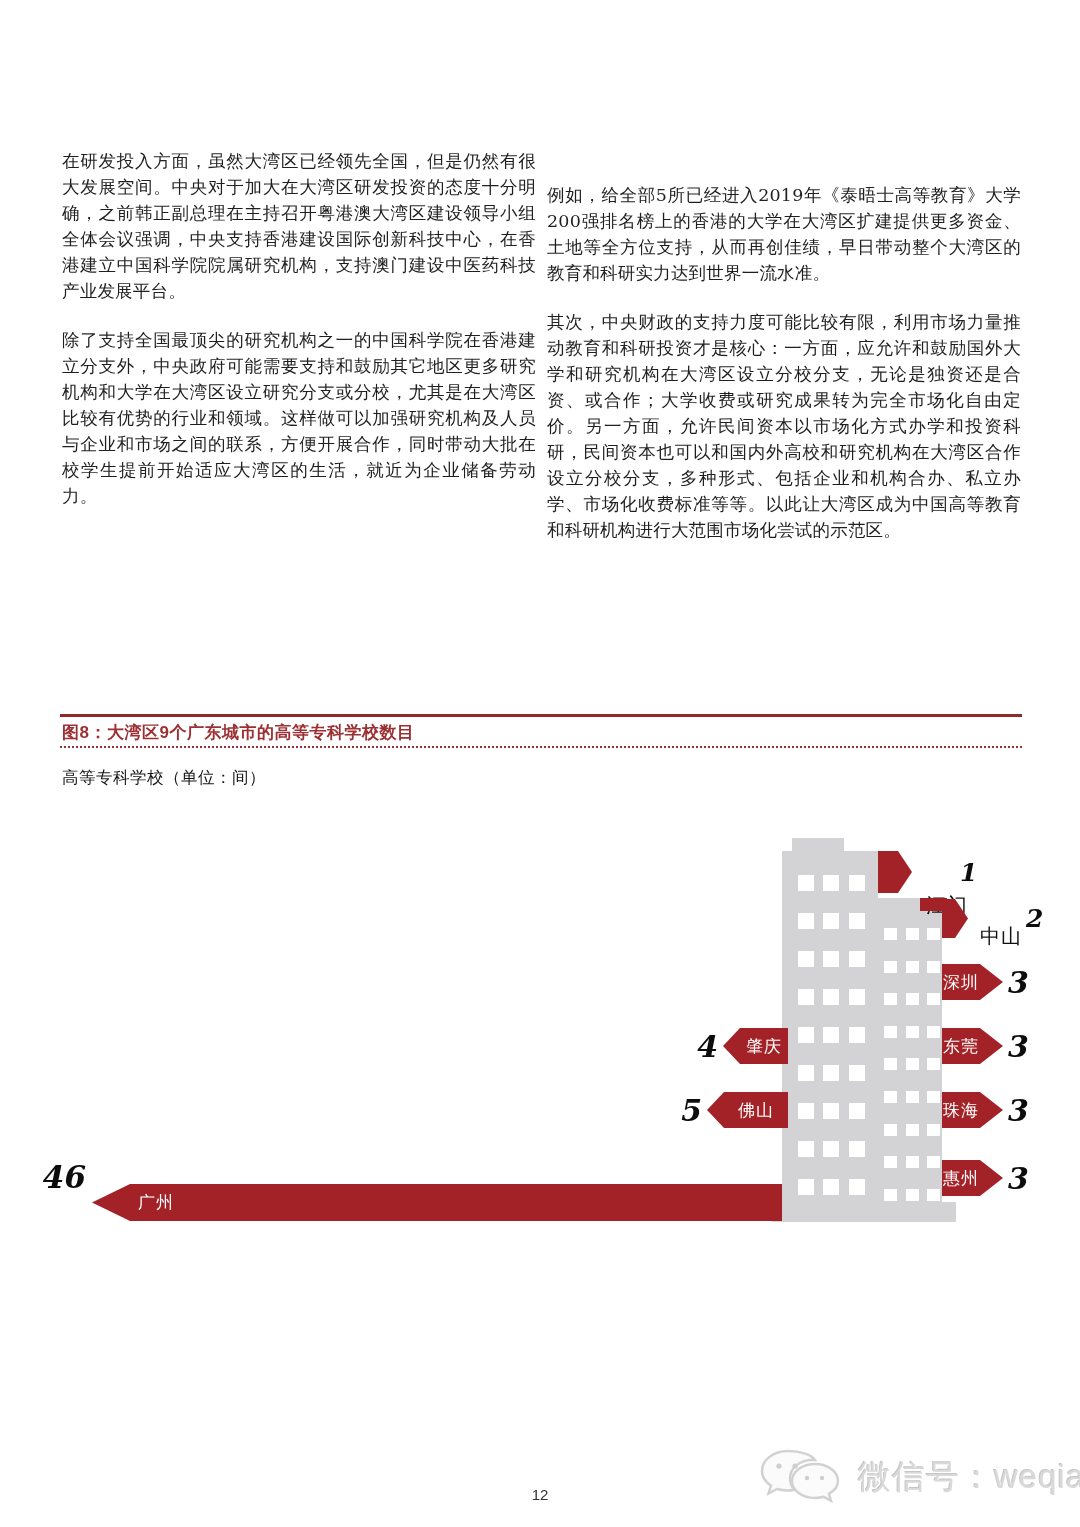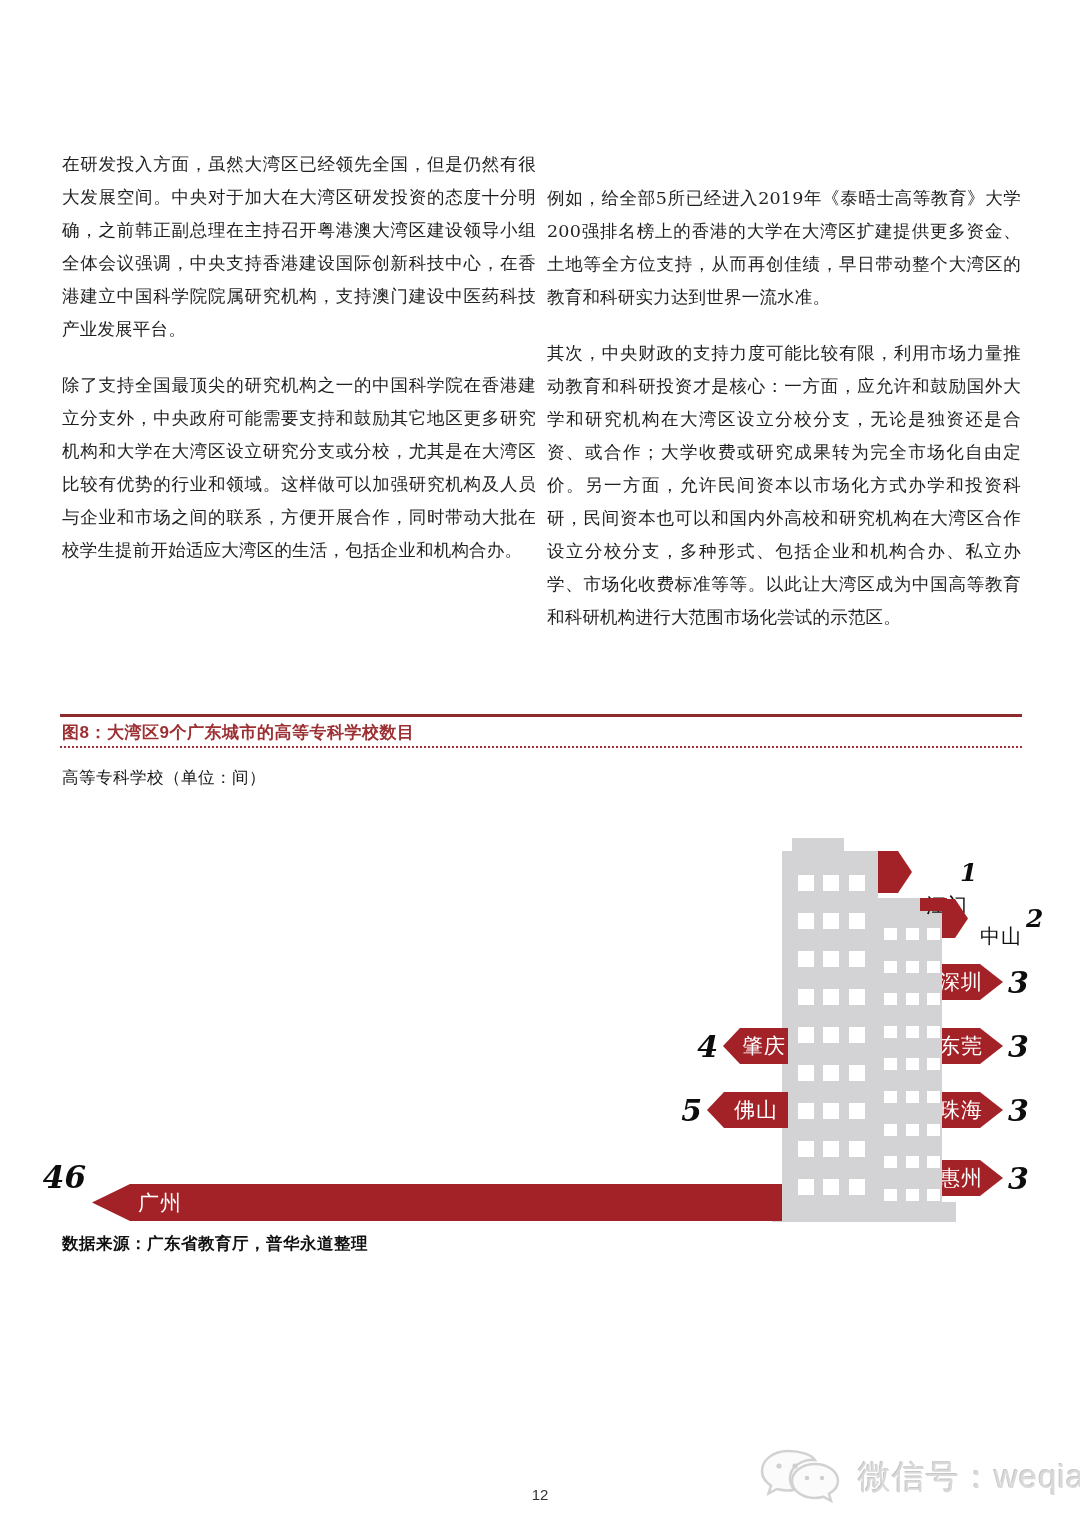--- a/index.html
+++ b/index.html
@@ -15,21 +15,21 @@
   .page{
     position:relative;width:1080px;height:1527px;margin:0 auto;
     background:#ffffff;overflow:hidden;
     font-family:"DejaVu Serif","Liberation Serif",serif;
     color:var(--ink);
   }
   .col{position:absolute;top:148px;width:474px;}
   .col-left{left:62px;}
   .col-right{left:547px;margin-top:34px;}
   .col p{
-    font-size:17.5px;line-height:33px;text-align:justify;
+    font-size:17.5px;line-height:26px;text-align:justify;
     margin:0 0 23px 0;letter-spacing:0.2px;
   }
   .fig-topline{position:absolute;left:60px;top:714px;width:962px;height:3px;background:var(--rule-red);}
   .fig-title{
     position:absolute;left:62px;top:721px;width:958px;
     font-family:"Liberation Sans","DejaVu Sans",sans-serif;
     font-size:17px;font-weight:bold;color:var(--title-red);letter-spacing:0.5px;
   }
   .fig-dotline{position:absolute;left:60px;top:746px;width:962px;height:0;border-top:2px dotted var(--title-red);}
   .fig-subtitle{
@@ -37,21 +37,21 @@
     font-family:"Liberation Sans","DejaVu Sans",sans-serif;
     font-size:16.5px;color:#161616;letter-spacing:0.5px;
   }
   .chart{position:absolute;left:0;top:0;width:1080px;height:1527px;pointer-events:none;}
   .blk{position:absolute;background:var(--gray);}
   .win{position:absolute;background:#ffffff;}
   .arrow{
     position:absolute;background:var(--accent);
     font-family:"Liberation Sans","DejaVu Sans",sans-serif;
     color:#fff;display:flex;align-items:center;
-    font-size:21px;letter-spacing:1px;white-space:nowrap;
+    font-size:17px;letter-spacing:1px;white-space:nowrap;
   }
   .num{
     position:absolute;
     font-family:"DejaVu Serif","Liberation Serif",serif;
     font-style:italic;font-weight:bold;color:#0d0d0d;
     display:flex;align-items:center;
   }
   .out-label{
     position:absolute;
     font-family:"Liberation Sans","DejaVu Sans",sans-serif;
@@ -78,21 +78,21 @@
   }
   .wm-icon{margin-right:8px;flex:0 0 auto;}
 </style>
 </head>
 <body>
 
 <div class="page">
 
   <section class="col col-left">
     <p>在研发投入方面，虽然大湾区已经领先全国，但是仍然有很大发展空间。中央对于加大在大湾区研发投资的态度十分明确，之前韩正副总理在主持召开粤港澳大湾区建设领导小组全体会议强调，中央支持香港建设国际创新科技中心，在香港建立中国科学院院属研究机构，支持澳门建设中医药科技产业发展平台。</p>
-    <p>除了支持全国最顶尖的研究机构之一的中国科学院在香港建立分支外，中央政府可能需要支持和鼓励其它地区更多研究机构和大学在大湾区设立研究分支或分校，尤其是在大湾区比较有优势的行业和领域。这样做可以加强研究机构及人员与企业和市场之间的联系，方便开展合作，同时带动大批在校学生提前开始适应大湾区的生活，包括企业和机构合办。</p>
+    <p>除了支持全国最顶尖的研究机构之一的中国科学院在香港建立分支外，中央政府可能需要支持和鼓励其它地区更多研究机构和大学在大湾区设立研究分支或分校，尤其是在大湾区比较有优势的行业和领域。这样做可以加强研究机构及人员与企业和市场之间的联系，方便开展合作，同时带动大批在校学生提前开始适应大湾区的生活，就近为企业储备劳动力。</p>
   </section>
 
   <section class="col col-right">
     <p>例如，给全部5所已经进入2019年《泰晤士高等教育》大学200强排名榜上的香港的大学在大湾区扩建提供更多资金、土地等全方位支持，从而再创佳绩，早日带动整个大湾区的教育和科研实力达到世界一流水准。</p>
     <p>其次，中央财政的支持力度可能比较有限，利用市场力量推动教育和科研投资才是核心：一方面，应允许和鼓励国外大学和研究机构在大湾区设立分校分支，无论是独资还是合资、或合作；大学收费或研究成果转为完全市场化自由定价。另一方面，允许民间资本以市场化方式办学和投资科研，民间资本也可以和国内外高校和研究机构在大湾区合作设立分校分支，多种形式、包括企业和机构合办、私立办学、市场化收费标准等等。以此让大湾区成为中国高等教育和科研机构进行大范围市场化尝试的示范区。</p>
   </section>
 
   <div class="fig-topline"></div>
   <h2 class="fig-title">图8：大湾区9个广东城市的高等专科学校数目</h2>
   <div class="fig-dotline"></div>
@@ -173,21 +173,20 @@
       <div class="arrow" style="left: 942px; top: 1160px; width: 61px; height: 36px; clip-path: polygon(0px 0px, 62.3% 0px, 100% 50%, 62.3% 100%, 0px 100%); justify-content: center; padding-right: 23px;">惠州</div>
       <div class="num" style="left: 1008px; top: 1160px; width: 40px; height: 36px; font-size: 30px; justify-content: flex-start;">3</div>
       <div class="arrow" style="left: 723px; top: 1028px; width: 65px; height: 36px; clip-path: polygon(100% 0px, 26.15% 0px, 0px 50%, 26.15% 100%, 100% 100%); justify-content: center; padding-left: 17px;">肇庆</div>
       <div class="num" style="left: 668px; top: 1028px; width: 50px; height: 36px; font-size: 30px; justify-content: flex-end;">4</div>
       <div class="arrow" style="left: 707px; top: 1092px; width: 81px; height: 36px; clip-path: polygon(100% 0px, 20.99% 0px, 0px 50%, 20.99% 100%, 100% 100%); justify-content: center; padding-left: 17px;">佛山</div>
       <div class="num" style="left: 652px; top: 1092px; width: 50px; height: 36px; font-size: 30px; justify-content: flex-end;">5</div>
       <div class="arrow" style="left: 92px; top: 1184px; width: 690px; height: 37px; clip-path: polygon(100% 0px, 5.51% 0px, 0px 50%, 5.51% 100%, 100% 100%); justify-content: flex-start; padding-left: 46px;">广州</div>
       <div class="num" style="left: 30px; top: 1158px; width: 56px; height: 37px; font-size: 31px; justify-content: flex-end;">46</div>
     </div>
 
-  <div class="fig-source">数据来源：广东省教育厅，普华永道整理</div>
 
   <div class="page-number">12</div>
 
   <div class="watermark">
     <svg class="wm-icon" width="92" height="58" viewBox="0 0 92 58">
       <g fill="#fbfbfb" stroke="#d2d2d2" stroke-width="2.5">
         <path d="M30 3 C15 3 4 12 4 23 c0 6 3.5 11 9 14.5 l-2.5 8 8.5 -4.5 c3.5 1 7 1.5 11 1.5 2 0 4 -0.2 5.8 -0.5 C34 39 32 35 32 30.5 32 20 42 12 54 12 c1 0 2 0 3 .1 C54 6.8 43 3 30 3 z"></path>
         <path d="M57 16 c-13 0 -23 7.5 -23 17 0 9.5 10 17 23 17 3 0 6 -0.4 8.6 -1.2 l7.4 4 -2.1 -7 c5.5 -3 9.1 -7.6 9.1 -12.8 0 -9.5 -10 -17 -23 -17 z"></path>
       </g>
       <g fill="#cfcfcf">

